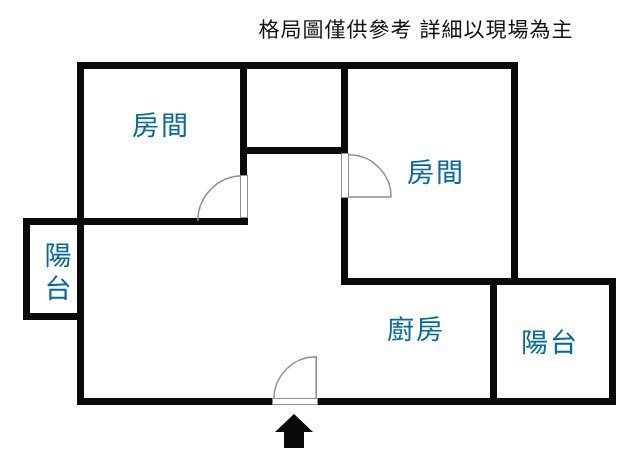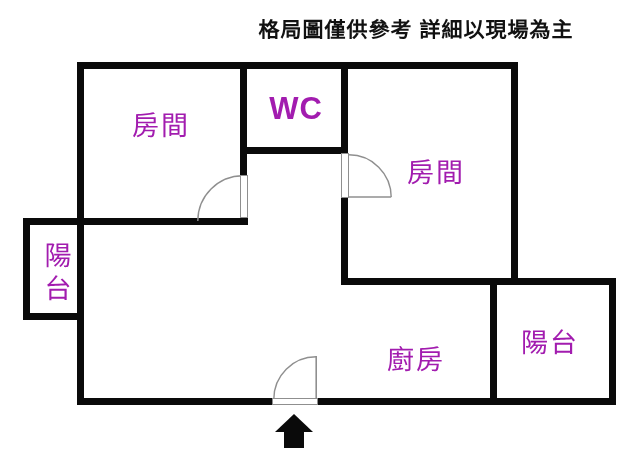--- a/index.html
+++ b/index.html
@@ -3,31 +3,31 @@
 <meta charset="utf-8">
 <style>
   html,body { margin:0; padding:0; background:#ffffff; }
   .canvas {
     position:relative; width:640px; height:461px; background:#ffffff;
     font-family:"Liberation Sans","DejaVu Sans",sans-serif; overflow:hidden;
   }
   .wall { position:absolute; background:#0a0a0a; }
   .label {
     position:absolute; transform:translate(-50%,-50%);
-    color:#a21caf; font-size:27px; font-weight:500;
+    color:#0369a1; font-size:27px; font-weight:500;
     white-space:nowrap; line-height:1; letter-spacing:2px;
   }
   .label.vertical {
     writing-mode:vertical-rl; text-orientation:upright;
     letter-spacing:6px; white-space:normal;
   }
   .label.wc { font-size:31px; font-weight:600; letter-spacing:1px; }
   .disclaimer {
     position:absolute; left:416px; top:28px; transform:translate(-50%,-50%);
-    color:#111111; font-size:21px; font-weight:700; white-space:nowrap;
+    color:#111111; font-size:21px; font-weight:400; white-space:nowrap;
     letter-spacing:1px;
   }
   .threshold {
     position:absolute; background:#ffffff;
     border:1px solid #8f8f8f; box-sizing:border-box;
   }
   .door-svg { position:absolute; overflow:visible; }
   .arrow { position:absolute; left:275px; top:414px; width:38px; height:34px; }
   .arrow .head {
     width:0; height:0; margin:0 auto;
@@ -73,24 +73,23 @@
   </svg>
   <div class="threshold" style="left:341px; top:153px; width:8px; height:45px;"></div>
 
   <svg class="door-svg" style="left:273px; top:356px;" width="44" height="44" viewBox="0 0 44 44">
     <path d="M 0.8 43.2 A 42.4 42.4 0 0 1 43.2 0.8" fill="none" stroke="#8f8f8f" stroke-width="1.4"></path>
     <path d="M 43.2 0 L 43.2 43.2" fill="none" stroke="#8f8f8f" stroke-width="1.6"></path>
   </svg>
   <div class="threshold" style="left:272px; top:398px; width:46px; height:7px;"></div>
 
   <div class="label" style="left:161px; top:126px;">房間</div>
-  <div class="label wc" style="left:296px; top:108px;">WC</div>
   <div class="label" style="left:436px; top:173px;">房間</div>
   <div class="label vertical" style="left:55px; top:274px;">陽台</div>
-  <div class="label" style="left:416px; top:360px;">廚房</div>
+  <div class="label" style="left:416px; top:330px;">廚房</div>
   <div class="label" style="left:550px; top:343px;">陽台</div>
 
   <div class="arrow">
     <div class="head"></div>
     <div class="stem"></div>
   </div>
 
 </div>
 
 </body></html>

